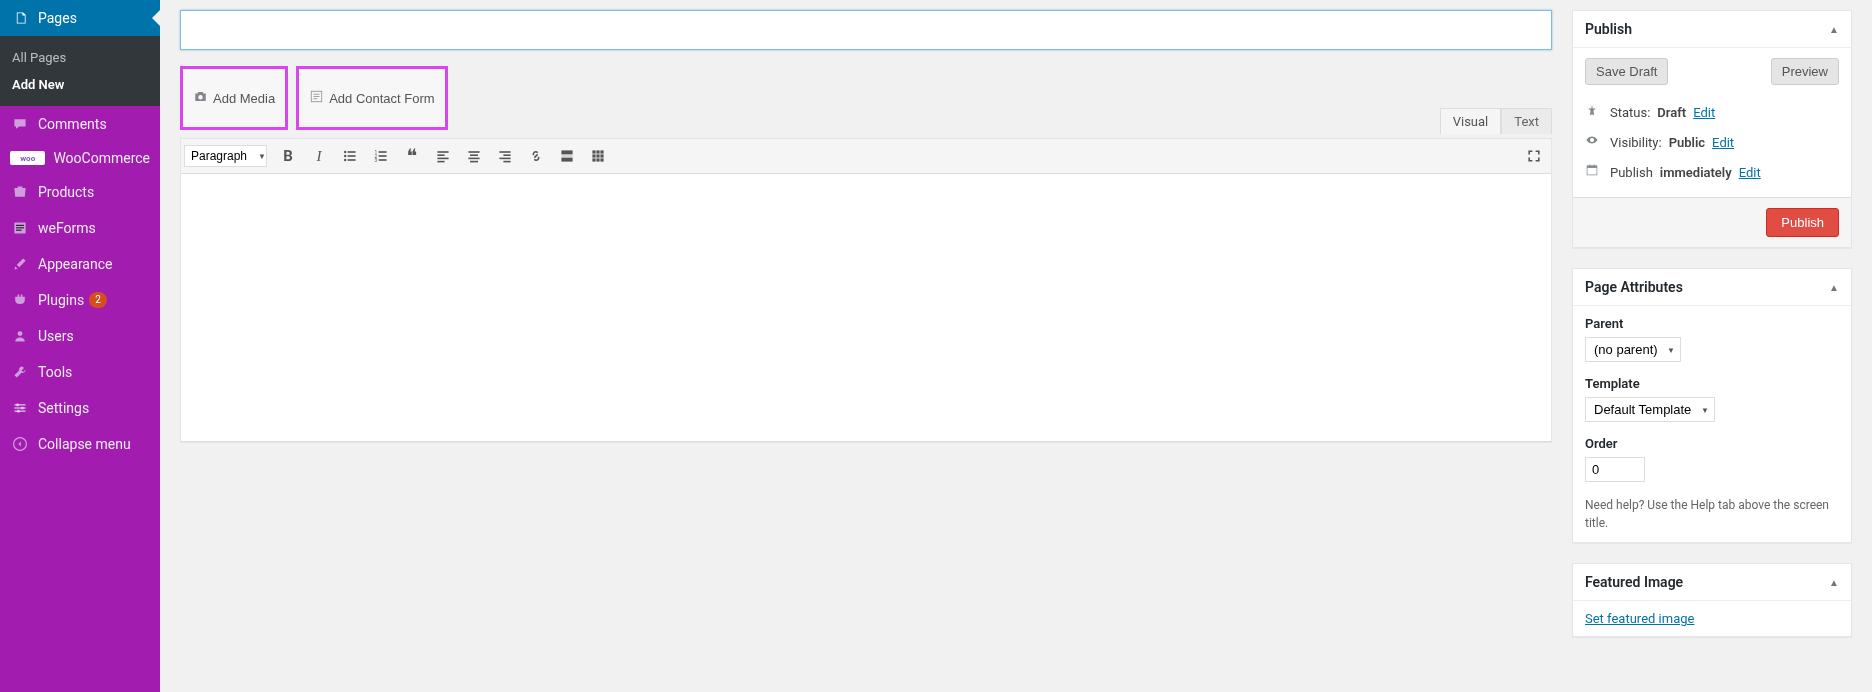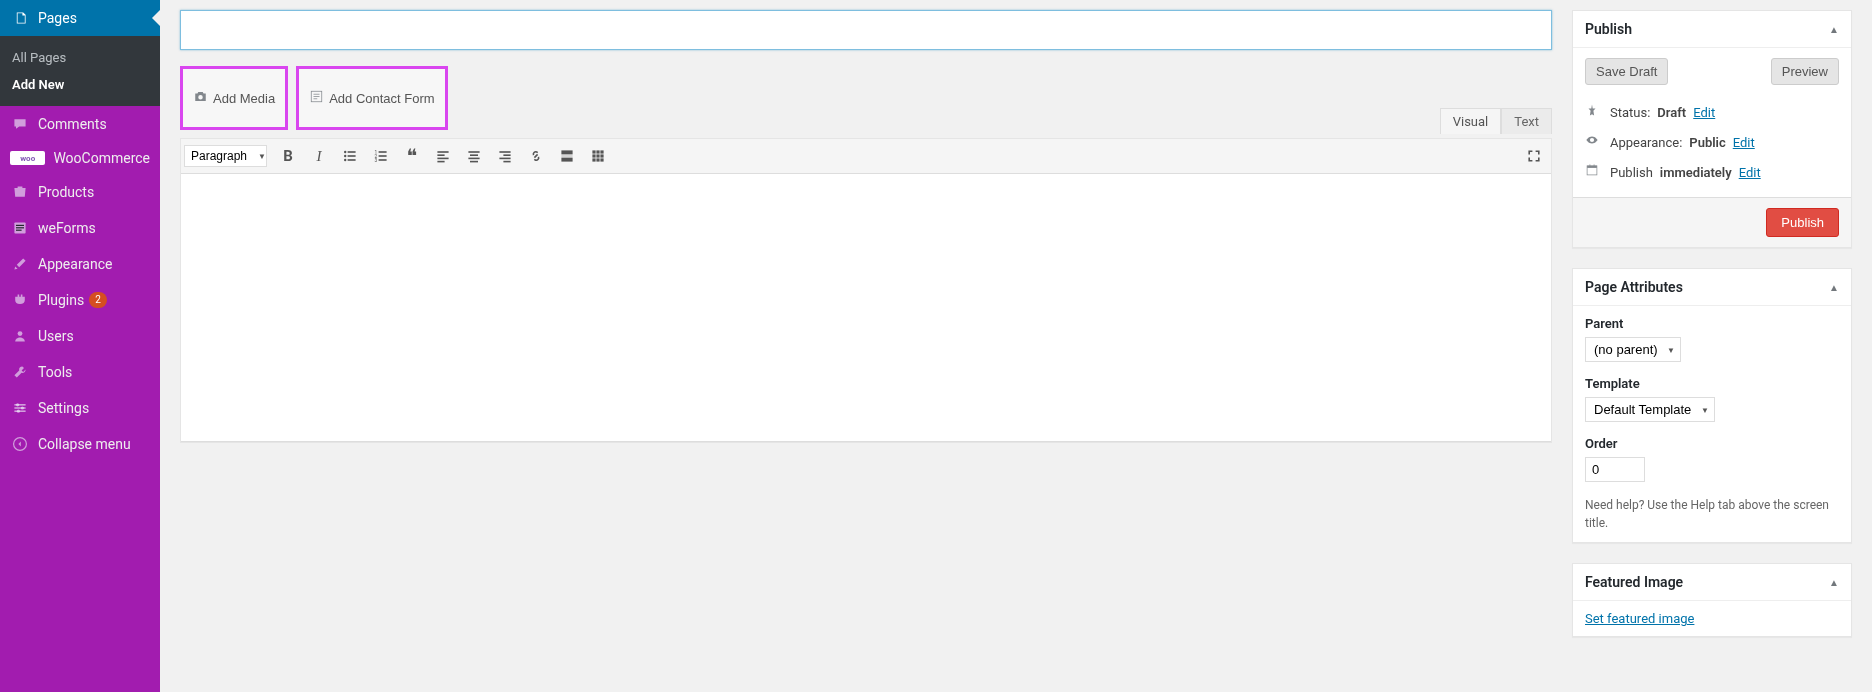--- a/index.html
+++ b/index.html
@@ -303,21 +303,21 @@
                   <path d="M10 2l1 6h4l-3 3 1 7-3-2-3 2 1-7-3-3h4l1-6z"></path>
                 </svg></span>
             <span>Status:</span>
             <strong>Draft</strong>
             <a>Edit</a>
           </div>
           <div class="misc-row">
             <span class="icon"><svg width="14" height="14" viewBox="0 0 20 20" fill="currentColor">
                   <path d="M10 5C5 5 2 10 2 10s3 5 8 5 8-5 8-5-3-5-8-5zm0 8a3 3 0 110-6 3 3 0 010 6z"></path>
                 </svg></span>
-            <span>Appearance:</span>
+            <span>Visibility:</span>
             <strong>Public</strong>
             <a>Edit</a>
           </div>
           <div class="misc-row">
             <span class="icon"><svg width="14" height="14" viewBox="0 0 20 20" fill="currentColor">
                   <rect x="3" y="4" width="14" height="13" fill="none" stroke="currentColor"></rect>
                   <rect x="3" y="4" width="14" height="3"></rect>
                   <line x1="7" y1="2" x2="7" y2="6" stroke="currentColor"></line>
                   <line x1="13" y1="2" x2="13" y2="6" stroke="currentColor"></line>
                 </svg></span>

